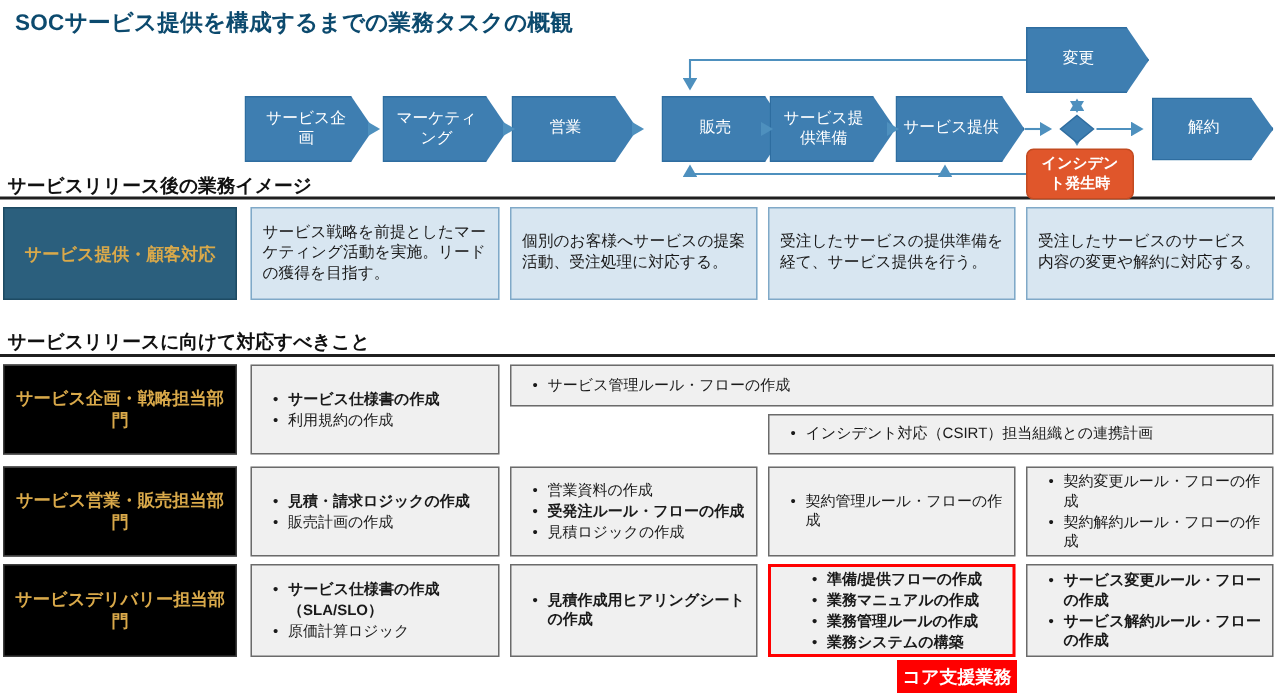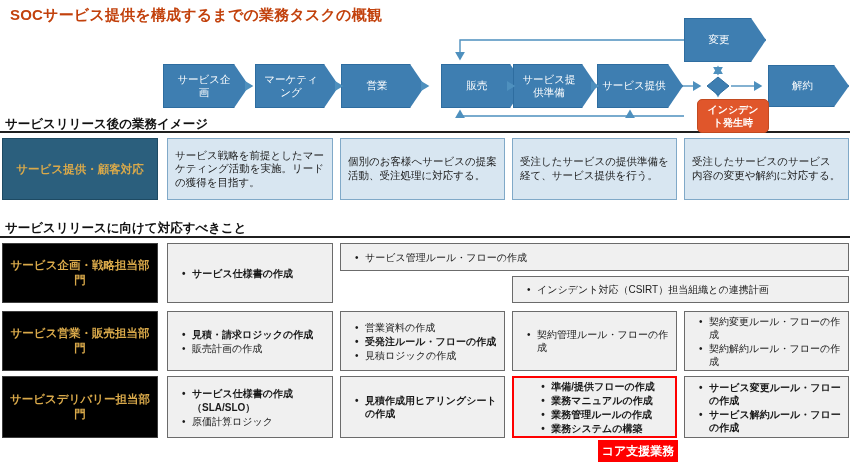--- a/index.html
+++ b/index.html
@@ -2,32 +2,32 @@
 <html><head>
 <meta charset="utf-8">
 <style>
   * { margin:0; padding:0; box-sizing:border-box; }
   html,body { background:#fff; }
   body { font-family:"Liberation Sans","DejaVu Sans",sans-serif; }
   #stage { position:relative; width:850px; height:466px; background:#fff; overflow:hidden; }
 
   .abs { position:absolute; }
 
-  #title { left:10px; top:6px; font-size:15px; font-weight:bold; color:#c2410c; letter-spacing:0.2px; }
+  #title { left:10px; top:6px; font-size:15px; font-weight:bold; color:#0c4a6e; letter-spacing:0.2px; }
 
   
   .pent { position:absolute; background:#3E7EB1; border:1px solid #2E6DA0;
           clip-path:polygon(0 0, calc(100% - 15px) 0, 100% 50%, calc(100% - 15px) 100%, 0 100%);
           color:#fff; font-size:10.5px; line-height:1.25; display:flex; align-items:center;
           justify-content:center; text-align:center; padding:2px 16px 2px 4px; }
   #flow-svg { position:absolute; left:0; top:0; width:850px; height:140px; pointer-events:none; }
   #incident-box { left:684px; top:99px; width:72px; height:34px; background:#E0562B;
                   border:1px solid #C24A20; border-radius:5px; color:#fff; font-size:10px;
                   font-weight:bold; display:flex; align-items:center; justify-content:center;
-                  text-align:center; line-height:1.3; padding:2px 6px; z-index:5;margin-left:13px; }
+                  text-align:center; line-height:1.3; padding:2px 6px; z-index:5; }
 
   
   .sec-label { left:5px; font-size:12.5px; font-weight:bold; color:#111; }
   .divider { left:0; width:850px; height:2px; background:#1f1f1f; }
 
   
   .rowhdr { left:2px; width:156px; display:flex; align-items:center; justify-content:center;
             text-align:center; font-weight:bold; font-size:11.5px; color:#D9A94A; padding:2px 6px; }
   .rowhdr.teal { background:#2B5F7D; border:1.5px solid #1D4A63; }
   .rowhdr.gray { background:#000000; border:1.5px solid #3D3D3D; }
@@ -134,20 +134,21 @@
 
   <div class="abs sec-label" style="top:220px;">サービスリリースに向けて対応すべきこと</div>
   <div class="abs divider" style="top:236px;"></div>
 
   <div class="abs rowhdr gray" style="top:243px;height:60px;">
     <span>サービス企画・戦略担当部門</span>
   </div>
   <div class="cell grayc" style="left:167px;top:243px;width:166px;height:60px;">
     <ul class="blist">
       <li class="bd">サービス仕様書の作成</li>
+      <li>利用規約の作成</li>
     </ul>
   </div>
   <div class="cell grayc" style="left:340px;top:243px;width:509px;height:28px;">
     <ul class="blist">
         <li>サービス管理ルール・フローの作成</li>
       </ul>
   </div>
   <div class="cell grayc" style="left:512px;top:276px;width:337px;height:27px;">
     <ul class="blist">
         <li>インシデント対応（CSIRT）担当組織との連携計画</li>

